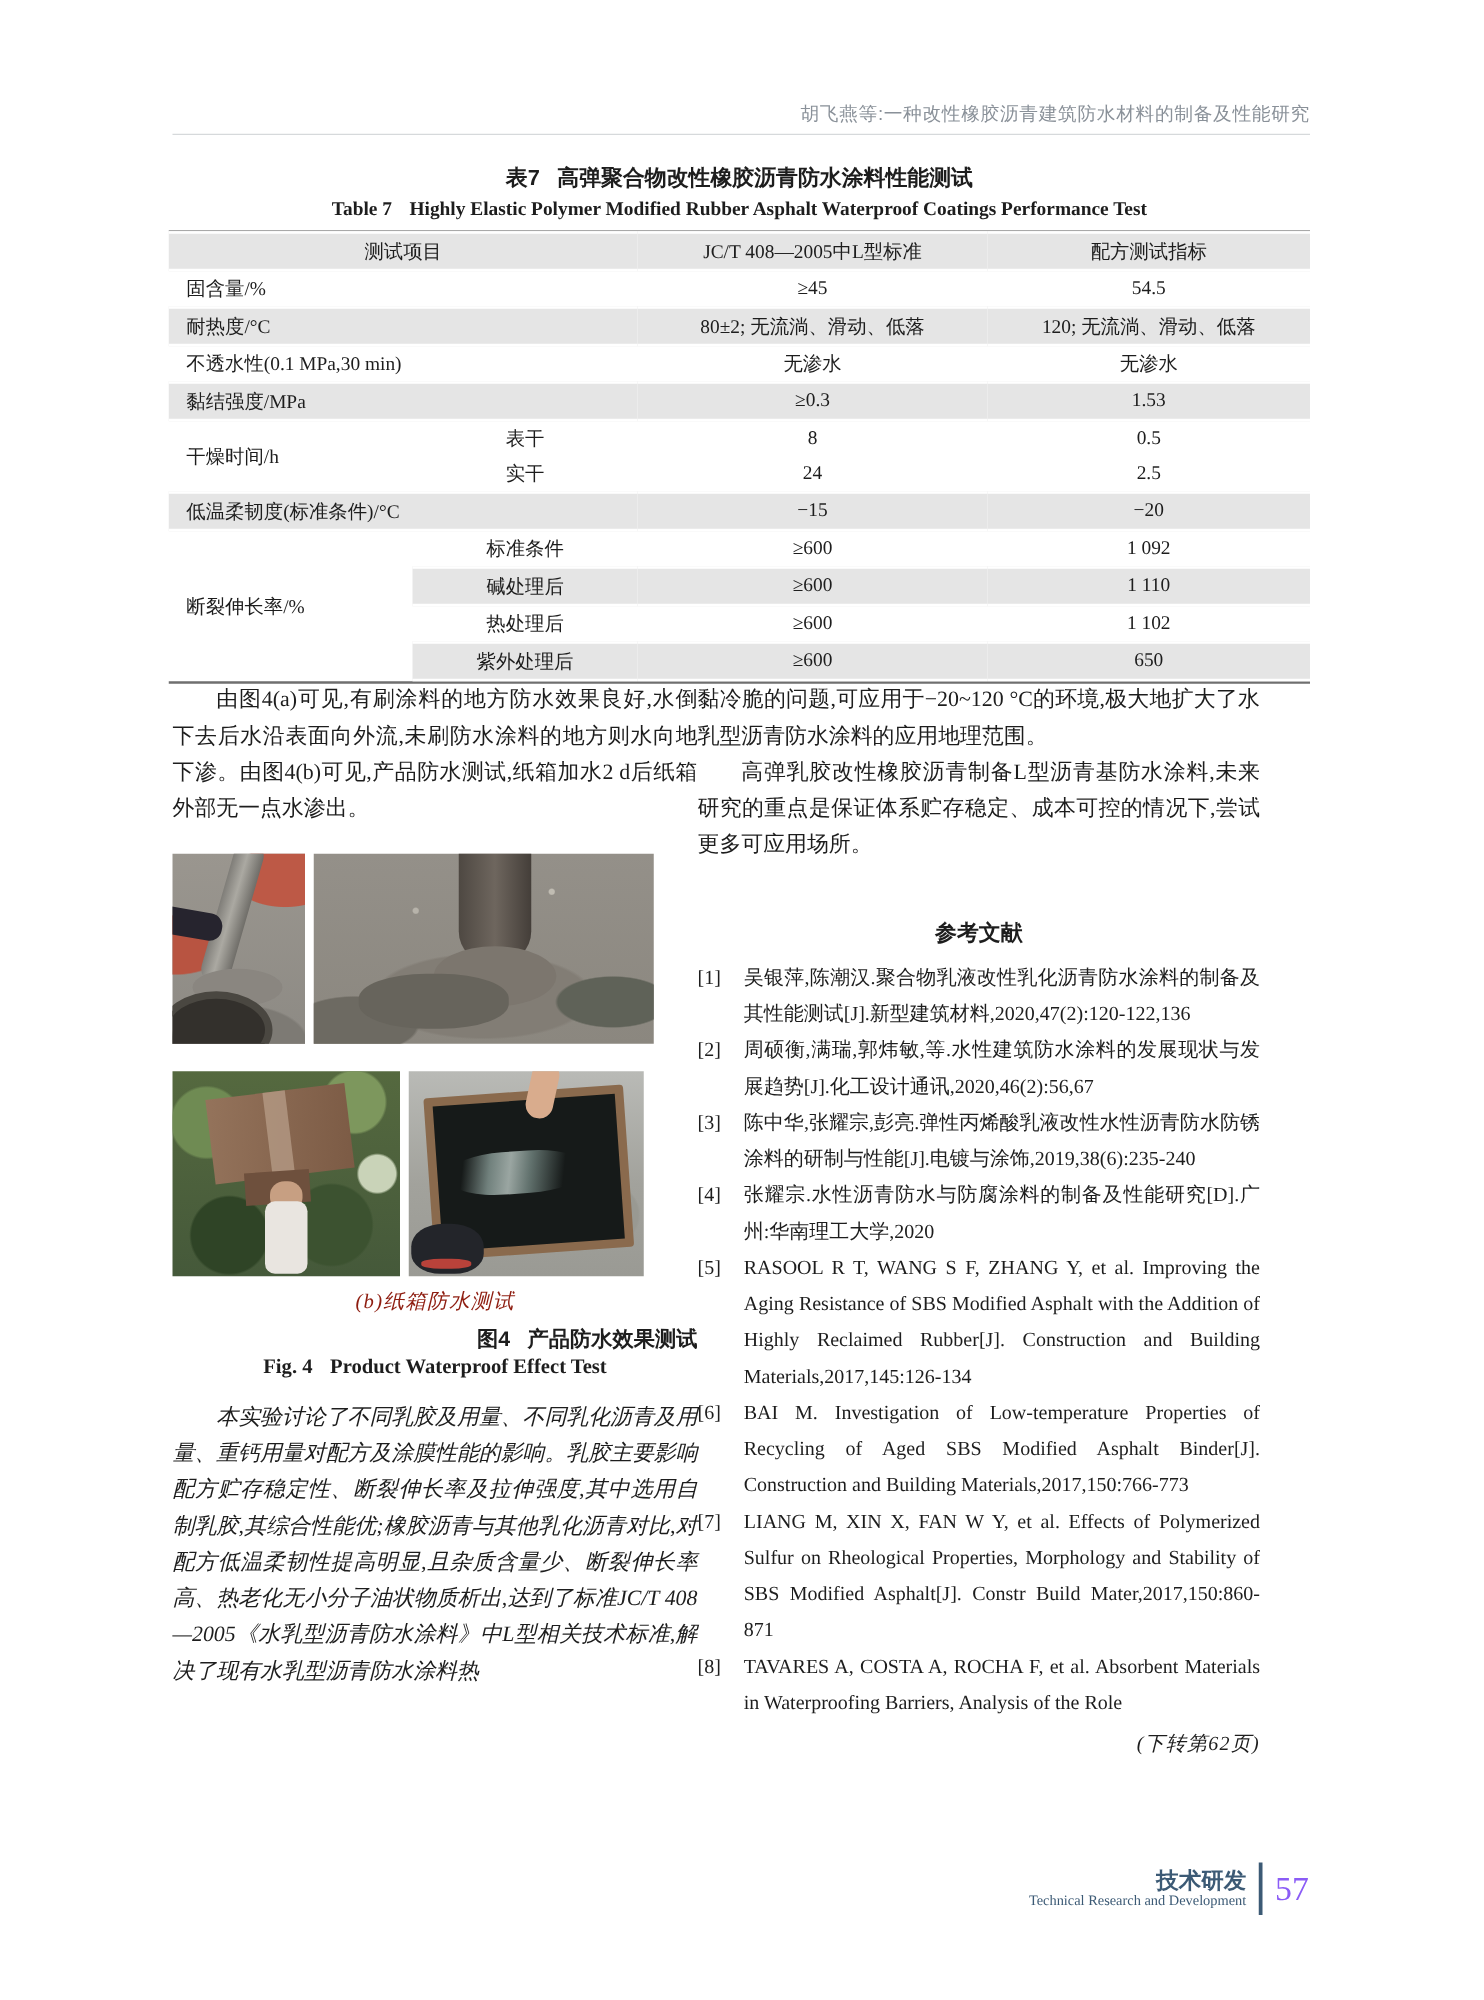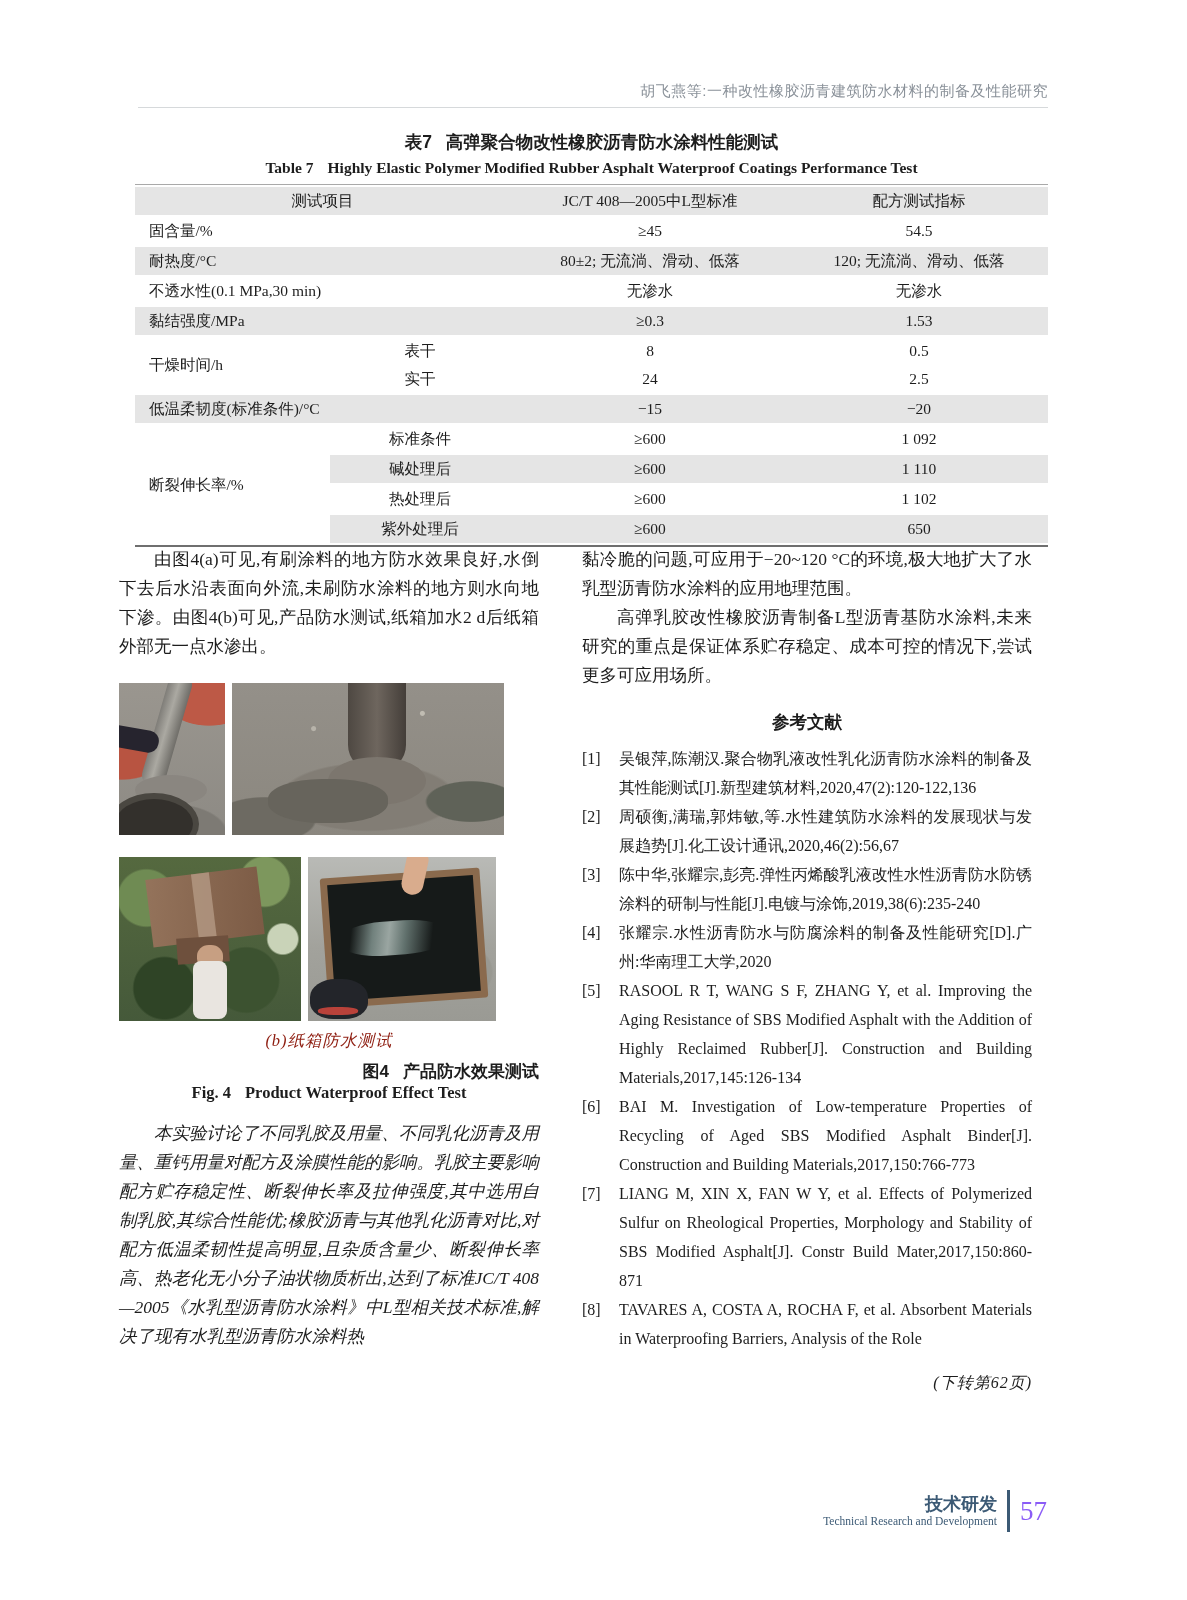--- a/index.html
+++ b/index.html
@@ -24,21 +24,21 @@
   table.perf { width:100%; border-collapse:separate; border-spacing:0;
     border-top:1px solid #a9a9a9; border-bottom:2px solid #6f6f6f;
     font-size:15.5px; }
   table.perf th, table.perf td { height:28px; text-align:center; font-weight:normal; padding:0 4px; vertical-align:middle; }
   table.perf .item { text-align:left; padding-left:14px; }
   tr.pink th, tr.pink td, td.pink {
     background:#e5e5e5; border-top:2px solid #ffffff; border-bottom:2px solid #ffffff;
   }
 
   
-  .columns { position:absolute; top:545px; left:119px; width:913px; display:flex; gap:43px; }
+  .columns { position:absolute; top:545px; left:138px; width:913px; display:flex; }
   .col-left  { width:420px; }
   .col-right { width:450px; }
   .para { font-size:17.5px; line-height:29px; text-align:justify; margin:0; }
   .indent { text-indent:2em; }
 
   
   .fig-row { display:flex; gap:7px; margin-top:22px; }
   .photo { position:relative; overflow:hidden; flex:none; }
   .fig-caption {
     text-align:center; margin-top:9px; font-size:16.5px; color:#8e1d10;
@@ -49,26 +49,26 @@
 
   
   .sec-heading {
     margin-top:30px; font-family:"Liberation Sans","DejaVu Sans",sans-serif;
     font-weight:bold; font-size:23px; color:#b23b28;
   }
   .sec-heading .num { margin-right:22px; }
   .col-left .para.last { margin-top:16px;font-style:italic; }
 
   
-  .refs-title { text-align:center; font-weight:bold; font-size:17.5px; margin-top:20px; }
+  .refs-title { text-align:center; font-weight:bold; font-size:17.5px; margin-top:44px; }
   .refs { margin-top:10px; }
   .ref { display:flex; font-size:16px; line-height:29px; }
   .ref .ref-num { flex:none; width:37px; }
   .ref .ref-text { flex:1; text-align:justify; }
-  .continued { text-align:right; font-size:16px; font-style:italic; letter-spacing:1px; margin-top:20px; }
+  .continued { text-align:right; font-size:16px; font-style:italic; letter-spacing:1px; margin-top:8px; }
 
   
   .footer { position:absolute; top:1490px; right:140px; display:flex; align-items:center; gap:10px; }
   .footer .labels { text-align:right; color:#3c5a75; }
   .footer .zh { font-family:"Liberation Sans","DejaVu Sans",sans-serif; font-weight:bold; font-size:18px; line-height:20px; }
   .footer .en { font-size:11.5px; line-height:14px; }
   .footer .bar { width:3px; height:42px; background:#3c5a75; }
   .footer .pageno { font-size:27px; color:#8b5cf6; }
 
   

